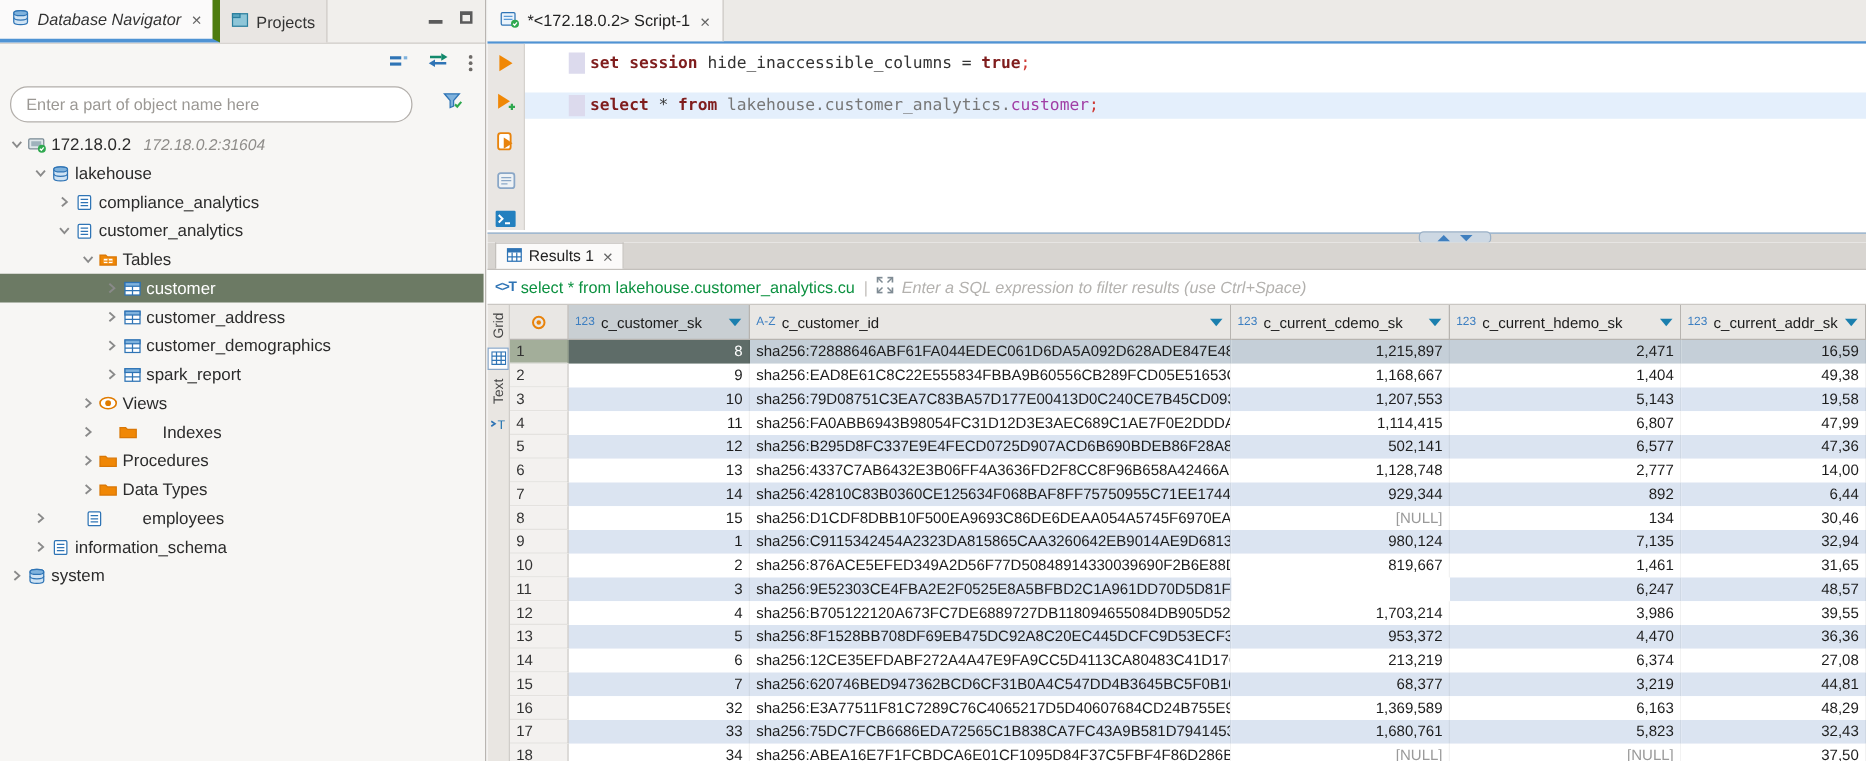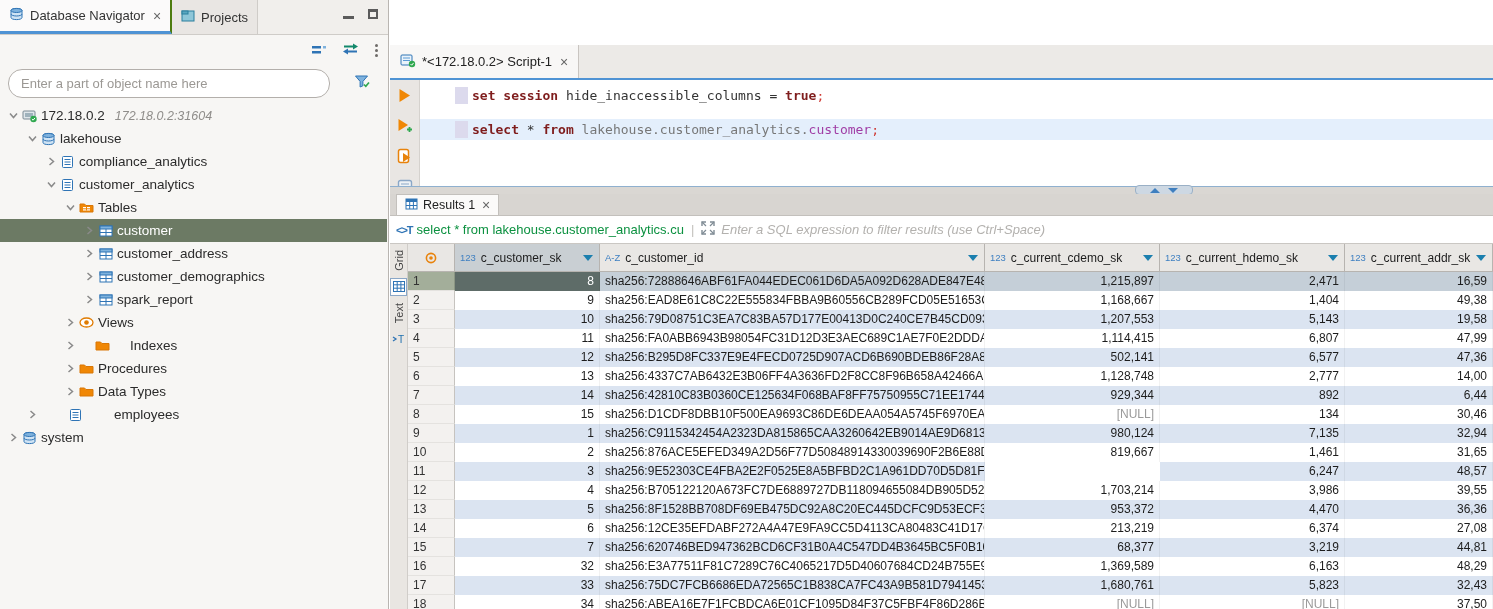--- a/index.html
+++ b/index.html
@@ -5,21 +5,21 @@
   * { margin:0; padding:0; box-sizing:border-box; }
   html,body { width:1493px; height:609px; overflow:hidden; }
   body { font-family:"Liberation Sans", sans-serif; background:#f1efec; }
   .app { position:relative; width:1493px; height:609px; background:#fff; }
 
   
   .navigator { position:absolute; left:0; top:0; width:389px; height:609px;
                background:#f7f6f4; border-right:1px solid #b9b5b1; }
   .nav-tabbar { position:relative; height:35px; background:#f1efec; border-bottom:1px solid #cfccc8; display:flex; align-items:stretch; }
   .tab { display:flex; align-items:center; gap:6px; padding:0 9px; font-size:13px; color:#333; }
-  .tab.active { background:#fbfafa; border-right:2px solid #4d7c0f; border-bottom:3px solid #4f93d4; }
+  .tab.active { background:#fbfafa; border-right:6px solid #4d7c0f; border-bottom:3px solid #4f93d4;font-style:italic; }
   .tab.inactive { background:#e9e6e3; border-right:1px solid #cfccc8; }
   .closex { color:#666; font-size:14px; line-height:1; margin-left:2px; cursor:default; }
   .winbtns { position:absolute; right:10px; top:9px; display:flex; gap:14px; align-items:center; }
   .btn-min { width:11px; height:3px; background:#5b5b5b; margin-top:6px; }
   .btn-max { width:10px; height:10px; border:2px solid #5b5b5b; border-top-width:3px; }
 
   .nav-toolbar { height:30px; display:flex; justify-content:flex-end; align-items:center; gap:16px; padding-right:10px; background:#f7f6f4; }
   .dots3 { display:flex; flex-direction:column; gap:2px; }
   .dots3 i { width:3px; height:3px; border-radius:50%; background:#6e6b68; }
 
@@ -31,21 +31,21 @@
 
   .tree { position:absolute; left:0; right:1px; top:104px; bottom:0; overflow:hidden; }
   .tree-row { display:flex; align-items:center; height:23px; font-size:13.5px; color:#2b2b2b; white-space:nowrap; }
   .tree-row .chev { width:14px; display:inline-flex; justify-content:center; }
   .tree-row .ticon { width:19px; display:inline-flex; justify-content:center; }
   .tree-row .tlabel { margin-left:2px; }
   .tree-row .tdesc { margin-left:10px; font-style:italic; color:#8f8d8a; font-size:12.5px; }
   .tree-row.selected { background:#6c7a64; color:#fff; }
 
   
-  .editor { position:absolute; left:390px; top:0; width:1103px; height:184px; background:#fff;margin-top:45px; }
+  .editor { position:absolute; left:390px; top:0; width:1103px; height:184px; background:#fff; }
   .ed-tabbar { height:35px; background:#eceae7; border-bottom:2px solid #4f93d4; display:flex; align-items:stretch; }
   .ed-tab { display:flex; align-items:center; gap:6px; padding:0 10px; font-size:13px; color:#222;
             background:#f8f7f6; border-right:1px solid #c9c5c1; }
   .ed-body { display:flex; height:149px; }
   .ed-toolbar { width:30px; background:#e9e6e3; border-right:1px solid #d5d2ce; display:flex; flex-direction:column; align-items:center; padding-top:8px; gap:11px; }
   .ed-content { position:relative; flex:1; background:#fff; font-family:"DejaVu Sans Mono", monospace; font-size:13px; }
   .hl-band { position:absolute; left:0; right:0; top:38px; height:21px; background:#e4effc; }
   .ed-line { position:absolute; left:0; right:0; height:18px; line-height:18px; padding-left:52px; white-space:pre; }
   .ann-block { position:absolute; left:35px; width:13px; height:17px; background:#dcdaed; }
   .tk-kw { color:#7f1d1d; font-weight:bold; }
@@ -364,20 +364,36 @@
           <span class="ticon">
             <svg width="13" height="14">
               <rect x="1.5" y="1.5" width="10" height="11" rx="1" fill="#fff" stroke="#2f74b5"></rect>
               <line x1="3.5" y1="4.5" x2="9.5" y2="4.5" stroke="#2f74b5"></line>
               <line x1="3.5" y1="7" x2="9.5" y2="7" stroke="#2f74b5"></line>
               <line x1="3.5" y1="9.5" x2="9.5" y2="9.5" stroke="#2f74b5"></line>
             </svg>
           </span>
           <span class="tlabel">employees</span>
         </div>
+        <div class="tree-row" style="padding-left: 25px;">
+          <span class="chev">
+            <svg width="9" height="9">
+              <polyline points="2.5,1 6.5,4.5 2.5,8" fill="none" stroke="#8a8a8a" stroke-width="1.5"></polyline>
+            </svg>
+          </span>
+          <span class="ticon">
+            <svg width="13" height="14">
+              <rect x="1.5" y="1.5" width="10" height="11" rx="1" fill="#fff" stroke="#2f74b5"></rect>
+              <line x1="3.5" y1="4.5" x2="9.5" y2="4.5" stroke="#2f74b5"></line>
+              <line x1="3.5" y1="7" x2="9.5" y2="7" stroke="#2f74b5"></line>
+              <line x1="3.5" y1="9.5" x2="9.5" y2="9.5" stroke="#2f74b5"></line>
+            </svg>
+          </span>
+          <span class="tlabel">information_schema</span>
+        </div>
         <div class="tree-row" style="padding-left: 6px;">
           <span class="chev">
             <svg width="9" height="9">
               <polyline points="2.5,1 6.5,4.5 2.5,8" fill="none" stroke="#8a8a8a" stroke-width="1.5"></polyline>
             </svg>
           </span>
           <span class="ticon">
             <svg width="15" height="14">
               <path d="M2 3.5c0-1.3 2.4-2.1 5.5-2.1s5.5.8 5.5 2.1v7c0 1.3-2.4 2.1-5.5 2.1S2 11.8 2 10.5z" fill="#cfe3f4" stroke="#2f74b5"></path>
               <ellipse cx="7.5" cy="3.5" rx="5.5" ry="2" fill="#7fb2dd" stroke="#2f74b5"></ellipse>

